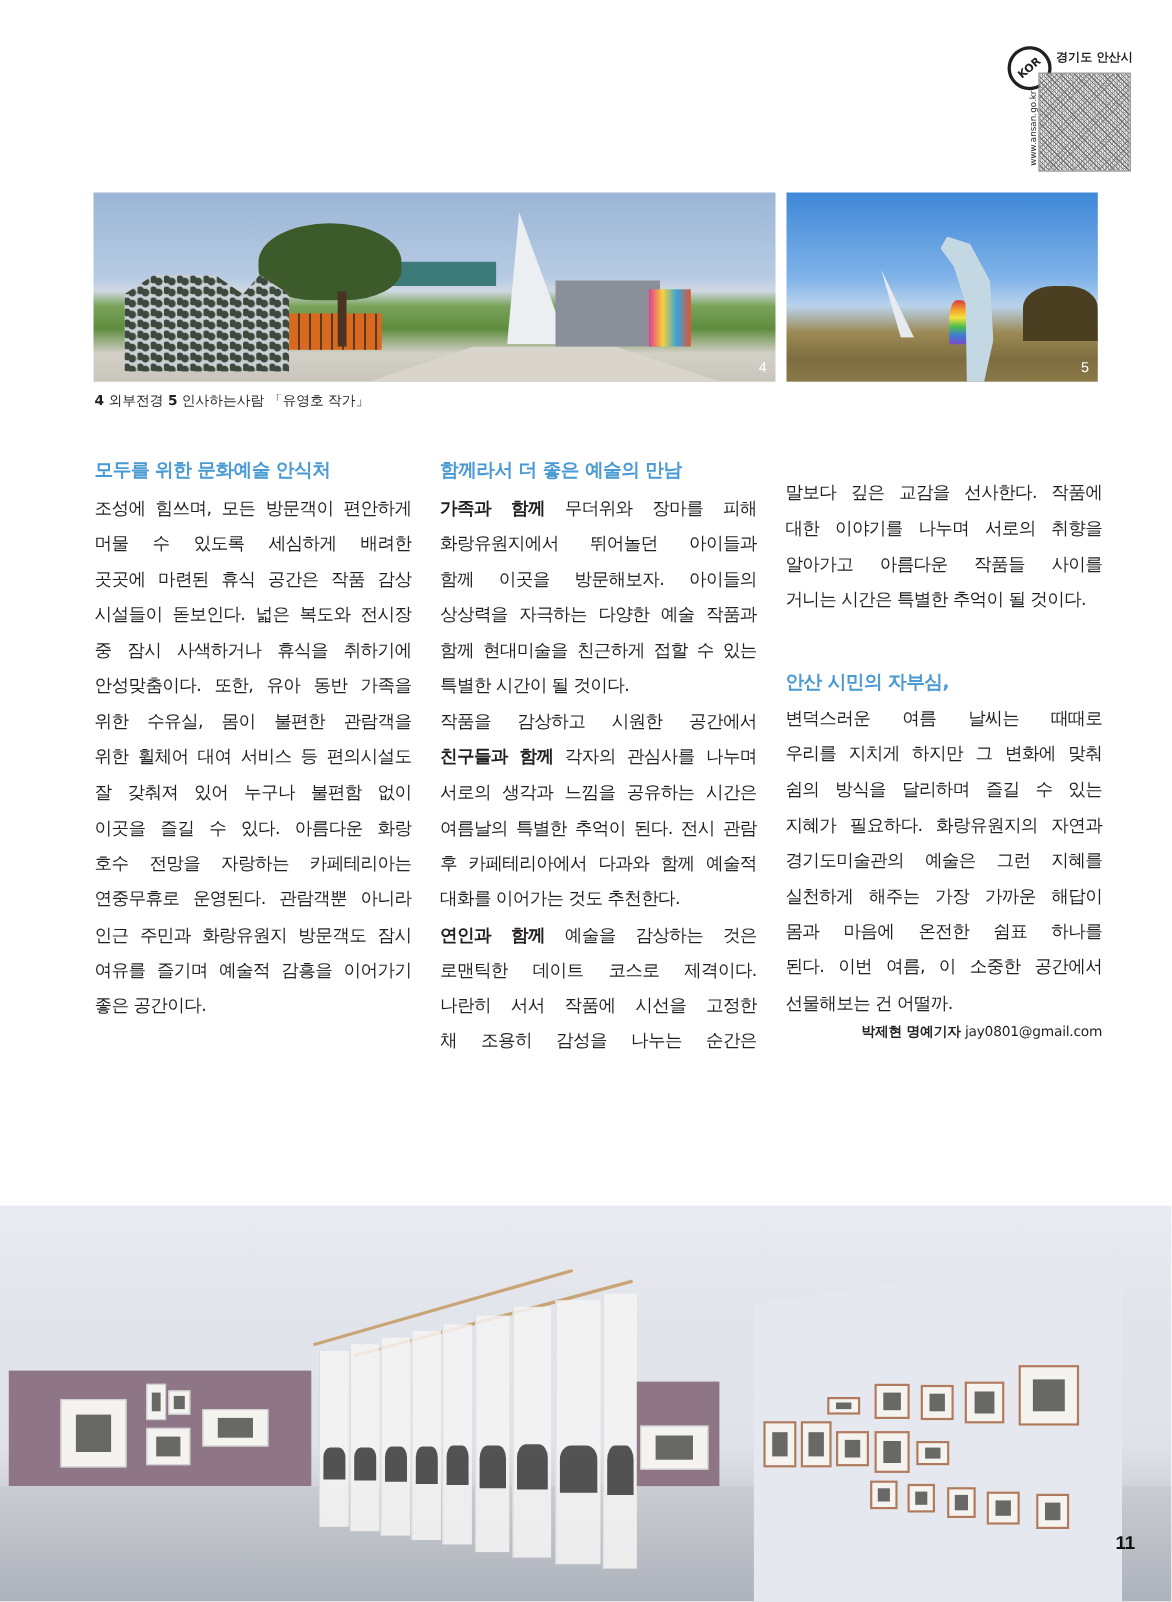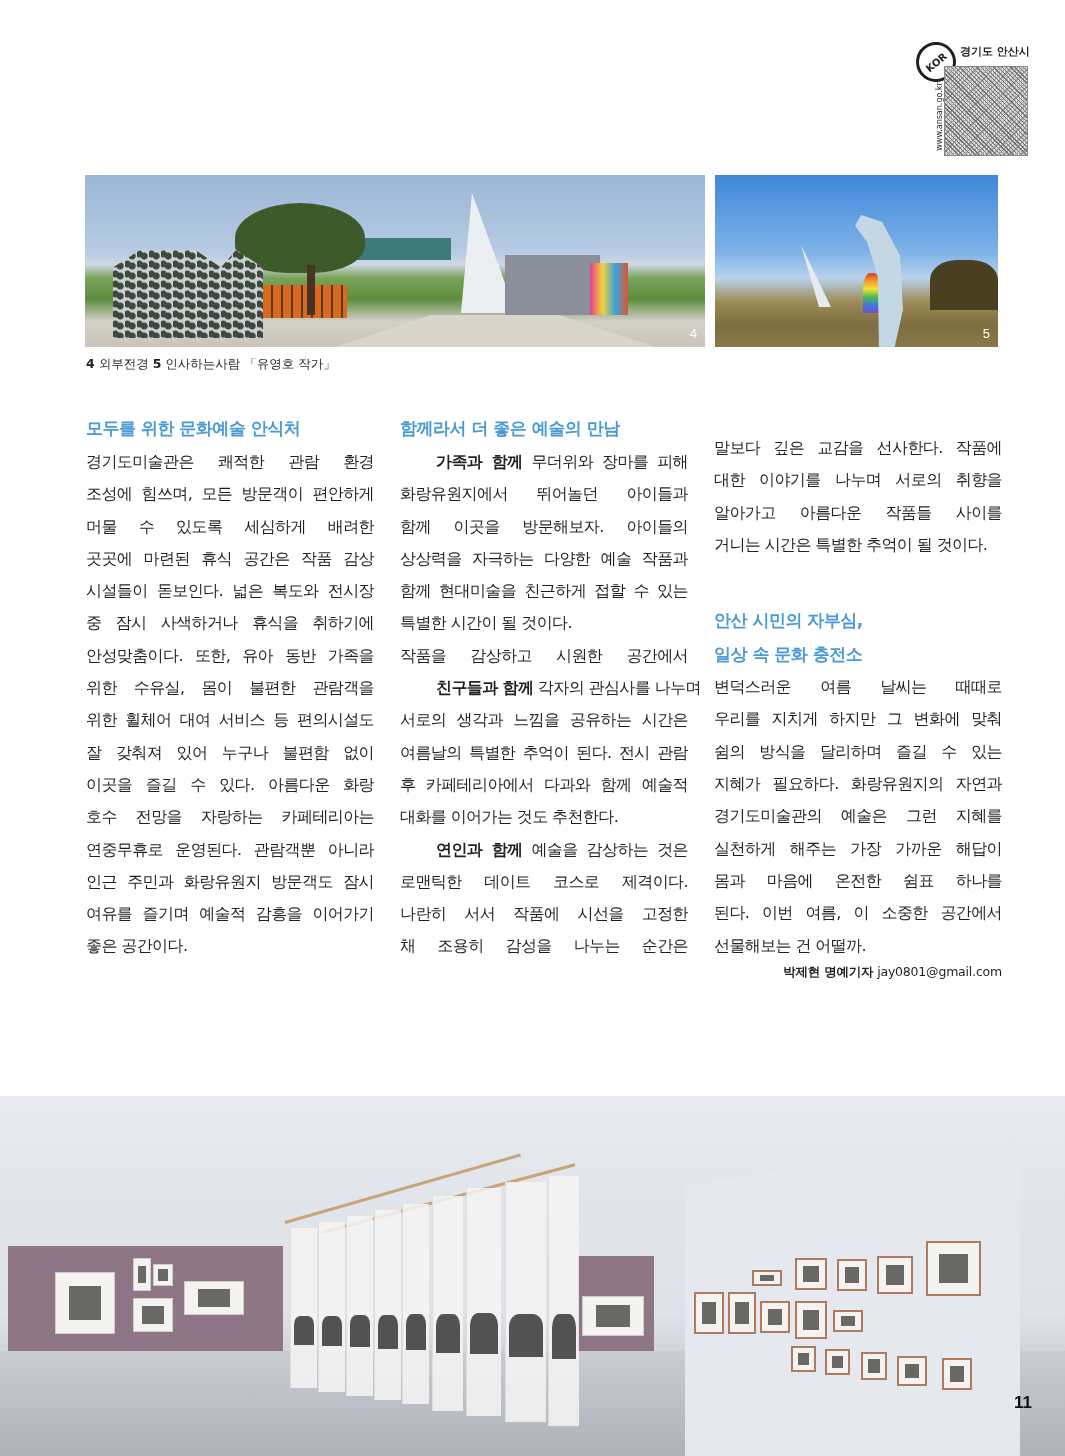--- a/index.html
+++ b/index.html
@@ -57,21 +57,21 @@
   
   .col { position:absolute; top:410px; width:288px; }
   .col-1 { left:86px; }
   .col-2 { left:400px; }
   .col-3 { left:714px;margin-top:23px; }
   .heading { color:#4a9ad4; font-size:17px; font-weight:bold; line-height:36px; margin:0; letter-spacing:-0.5px; }
   .heading-2l { line-height:34px; }
   .body { font-size:16px; line-height:32.3px; margin:0; text-align:justify; text-align-last:justify; letter-spacing:-0.6px; }
   .body .ln { display:block; white-space:nowrap; text-align-last:justify; text-align:justify; }
   .body .last { text-align-last:left; }
-  .lead { font-weight:bold;margin-left:36px; }
+  .lead { font-weight:bold; }
   .spacer { height:32px; }
   .byline { font-size:12.5px; text-align:right; margin-top:2px; letter-spacing:-0.2px; }
   .byline b { font-weight:bold; }
 
   
   .gallery { position:absolute; left:0; top:1096px; width:1065px; height:360px; overflow:hidden;
              background: linear-gradient(180deg, #e9ebf0 0%, #e1e4ea 30%, #dfe2e8 60%, #c6c9d0 80%, #b7bac2 100%); }
   .g-wall-left { position:absolute; left:8px; top:150px; width:275px; height:105px; background:#8e7686; }
   .g-wall-mid { position:absolute; left:578px; top:160px; width:76px; height:118px; background:#8e7686; }
   .g-wall-right { position:absolute; left:685px; top:40px; width:335px; height:330px; background:#e5e8ef;
@@ -117,21 +117,20 @@
   <span class="photo-num">5</span>
 </div>
 
 <div class="caption">
   <b>4</b><span> 외부전경 </span><b>5</b><span> 인사하는사람 「유영호 작가」</span>
 </div>
 
 <div class="col col-1">
   <h2 class="heading">모두를 위한 문화예술 안식처</h2>
   <p class="body">
-    <span class="ln">경기도미술관은 쾌적한 관람 환경</span>
     <span class="ln">조성에 힘쓰며, 모든 방문객이 편안하게</span>
     <span class="ln">머물 수 있도록 세심하게 배려한</span>
     <span class="ln">곳곳에 마련된 휴식 공간은 작품 감상</span>
     <span class="ln">시설들이 돋보인다. 넓은 복도와 전시장</span>
     <span class="ln">중 잠시 사색하거나 휴식을 취하기에</span>
     <span class="ln">안성맞춤이다. 또한, 유아 동반 가족을</span>
     <span class="ln">위한 수유실, 몸이 불편한 관람객을</span>
     <span class="ln">위한 휠체어 대여 서비스 등 편의시설도</span>
     <span class="ln">잘 갖춰져 있어 누구나 불편함 없이</span>
     <span class="ln">이곳을 즐길 수 있다. 아름다운 화랑</span>
@@ -172,21 +171,20 @@
 <div class="col col-3">
   <p class="body" style="margin-top:-1px;">
     <span class="ln">말보다 깊은 교감을 선사한다. 작품에</span>
     <span class="ln">대한 이야기를 나누며 서로의 취향을</span>
     <span class="ln">알아가고 아름다운 작품들 사이를</span>
     <span class="ln last">거니는 시간은 특별한 추억이 될 것이다.</span>
   </p>
   <div class="spacer"></div>
   <h2 class="heading heading-2l" style="margin-top:10px;">
     <span style="display:block;">안산 시민의 자부심,</span>
-    <span style="display:block;">일상 속 문화 충전소</span>
   </h2>
   <p class="body">
     <span class="ln">변덕스러운 여름 날씨는 때때로</span>
     <span class="ln">우리를 지치게 하지만 그 변화에 맞춰</span>
     <span class="ln">쉼의 방식을 달리하며 즐길 수 있는</span>
     <span class="ln">지혜가 필요하다. 화랑유원지의 자연과</span>
     <span class="ln">경기도미술관의 예술은 그런 지혜를</span>
     <span class="ln">실천하게 해주는 가장 가까운 해답이</span>
     <span class="ln">몸과 마음에 온전한 쉼표 하나를</span>
     <span class="ln">된다. 이번 여름, 이 소중한 공간에서</span>

